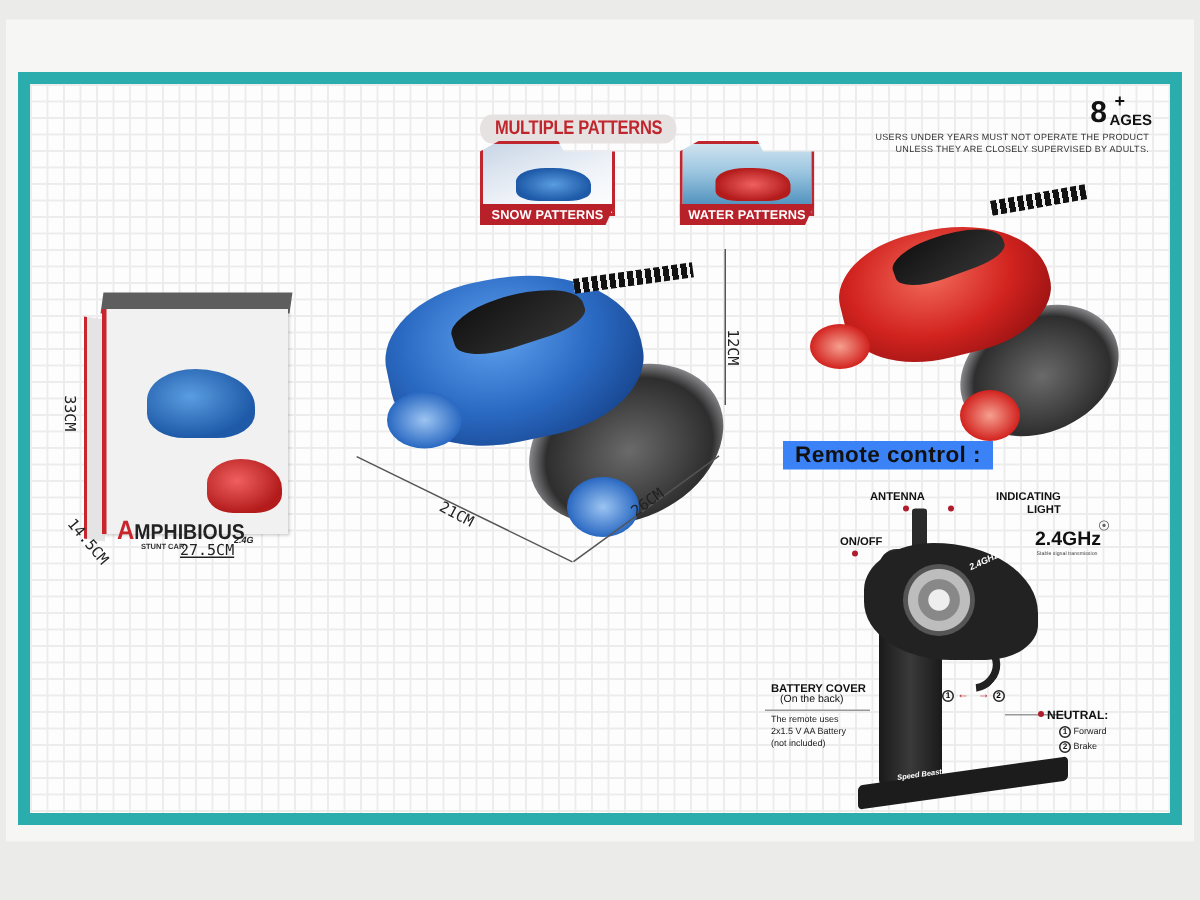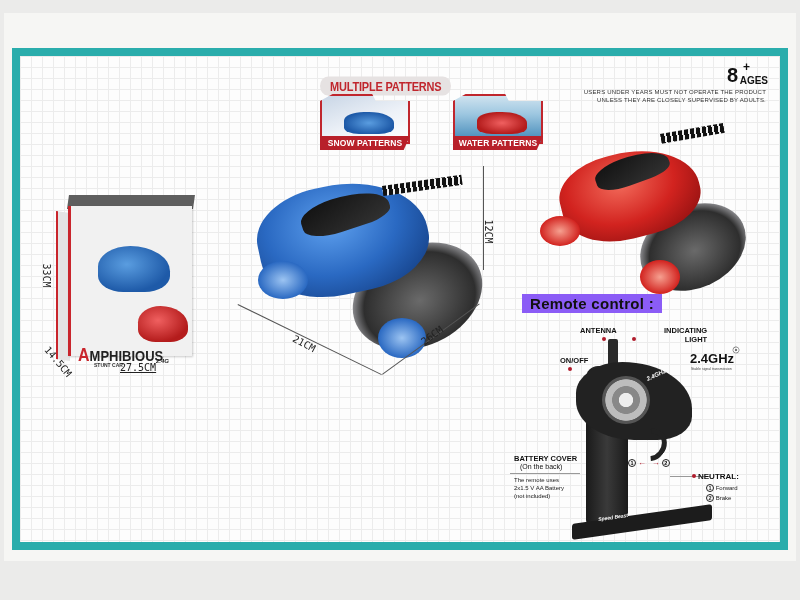--- a/index.html
+++ b/index.html
@@ -55,21 +55,21 @@
   .spoiler { height: 10px; background: repeating-linear-gradient(90deg, #111 0 4px, #eee 4px 6px); transform-origin: 0 0; }
 
   
   .red-track { left: 618px; top: 150px; width: 110px; height: 82px; background: radial-gradient(ellipse at 50% 55%, #6a6a6a, #2e2e2e 60%, #9c9ca0 75%, #5c5c64 90%); border-radius: 50%; transform: rotate(-25deg); }
   .red-body { left: 540px; top: 96px; width: 140px; height: 86px; background: radial-gradient(ellipse at 45% 35%, #f26a5a, #d2231f 50%, #8f1010 90%); border-radius: 40% 55% 40% 45%; transform: rotate(-14deg); }
   .red-window { left: 574px; top: 100px; width: 76px; height: 28px; background: linear-gradient(160deg, #111, #333); border-radius: 40% 60% 30% 40%; transform: rotate(-20deg); }
   .red-pod1 { left: 520px; top: 160px; width: 40px; height: 30px; background: radial-gradient(ellipse, #f6a090, #d2231f 70%); border-radius: 50%; }
   .red-pod2 { left: 620px; top: 204px; width: 40px; height: 34px; background: radial-gradient(ellipse, #f6a090, #d2231f 70%); border-radius: 50%; }
 
   
-  .rc-title { left: 502px; top: 238px; padding: 1px 8px; background: #8b5cf6; font-weight: 900; font-size: 15px; color: #111; letter-spacing: 0.3px; }
+  .rc-title { left: 502px; top: 238px; padding: 1px 8px; background: #3b82f6; font-weight: 900; font-size: 15px; color: #111; letter-spacing: 0.3px; }
   .rc-label { font-weight: bold; font-size: 7.5px; color: #111; line-height: 9px; }
   .dot { width: 4px; height: 4px; border-radius: 50%; background: #b01c2c; }
   .ghz { font-weight: 900; font-size: 13px; color: #111; }
   .ghz-sub { font-size: 3.5px; color: #444; }
   .remote-handle { left: 566px; top: 310px; width: 42px; height: 160px; background: linear-gradient(90deg, #1a1a1a, #3a3a3a 50%, #1a1a1a); border-radius: 12px 4px 6px 6px; }
   .remote-head { left: 556px; top: 306px; width: 116px; height: 78px; background: #222; border-radius: 40% 60% 30% 50%; }
   .remote-wheel { left: 582px; top: 320px; width: 48px; height: 48px; border-radius: 50%; background: radial-gradient(circle, #eee 0 20%, #888 22% 40%, #bdbdbd 42% 60%, #555 62%); }
   .remote-antenna { left: 588px; top: 283px; width: 10px; height: 28px; background: #2a2a2a; border-radius: 2px; }
   .remote-base { left: 552px; top: 458px; width: 140px; height: 16px; background: #1c1c1c; transform: skewY(-8deg); border-radius: 3px; }
   .trigger { left: 616px; top: 372px; width: 30px; height: 34px; border: 5px solid #222; border-left-color: transparent; border-bottom-color: transparent; border-radius: 50%; transform: rotate(40deg); }

